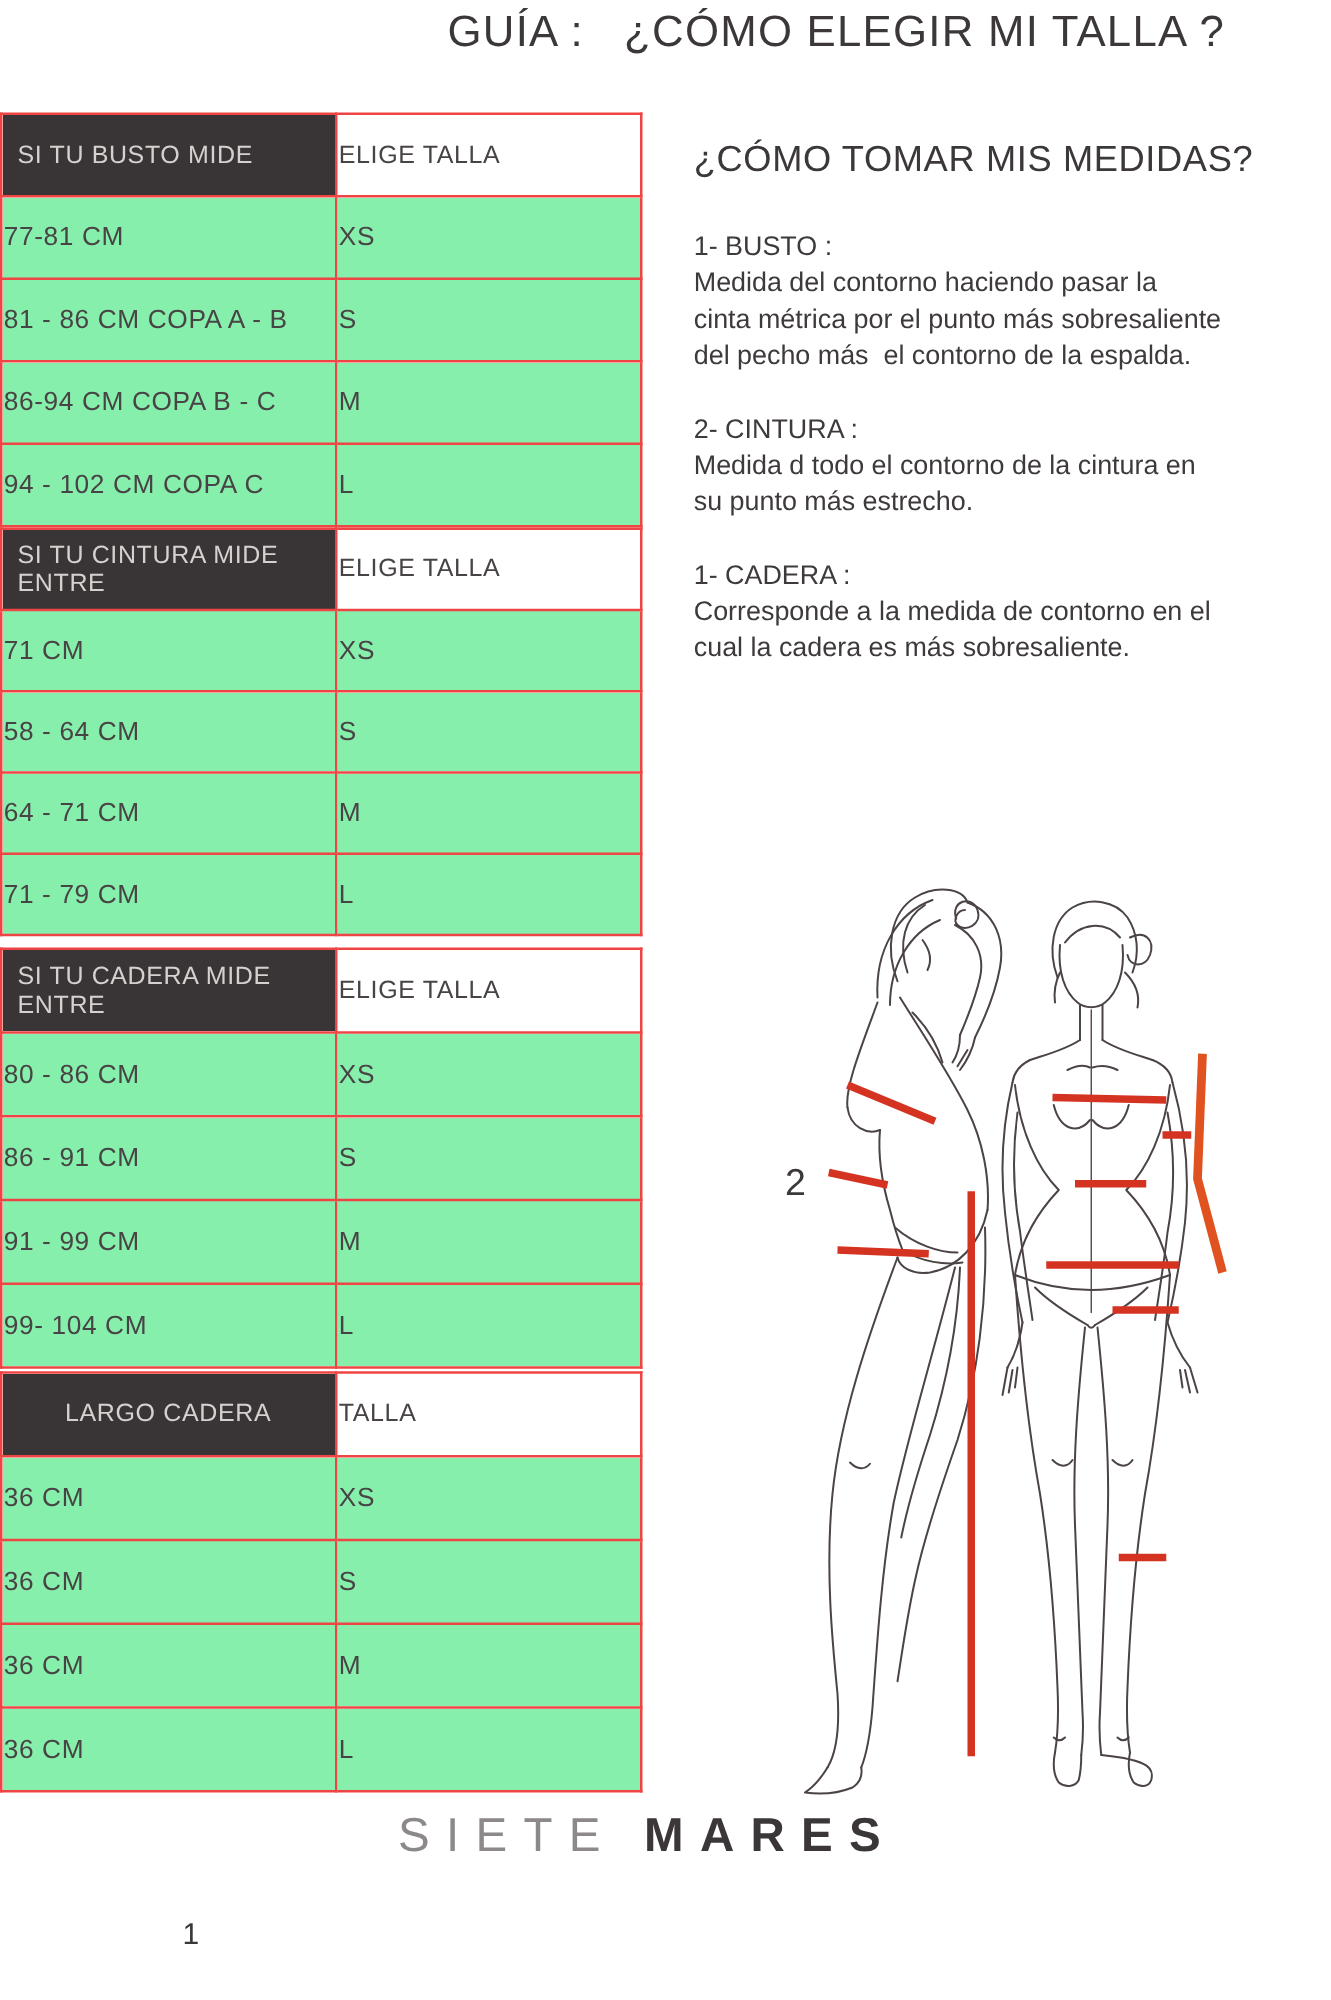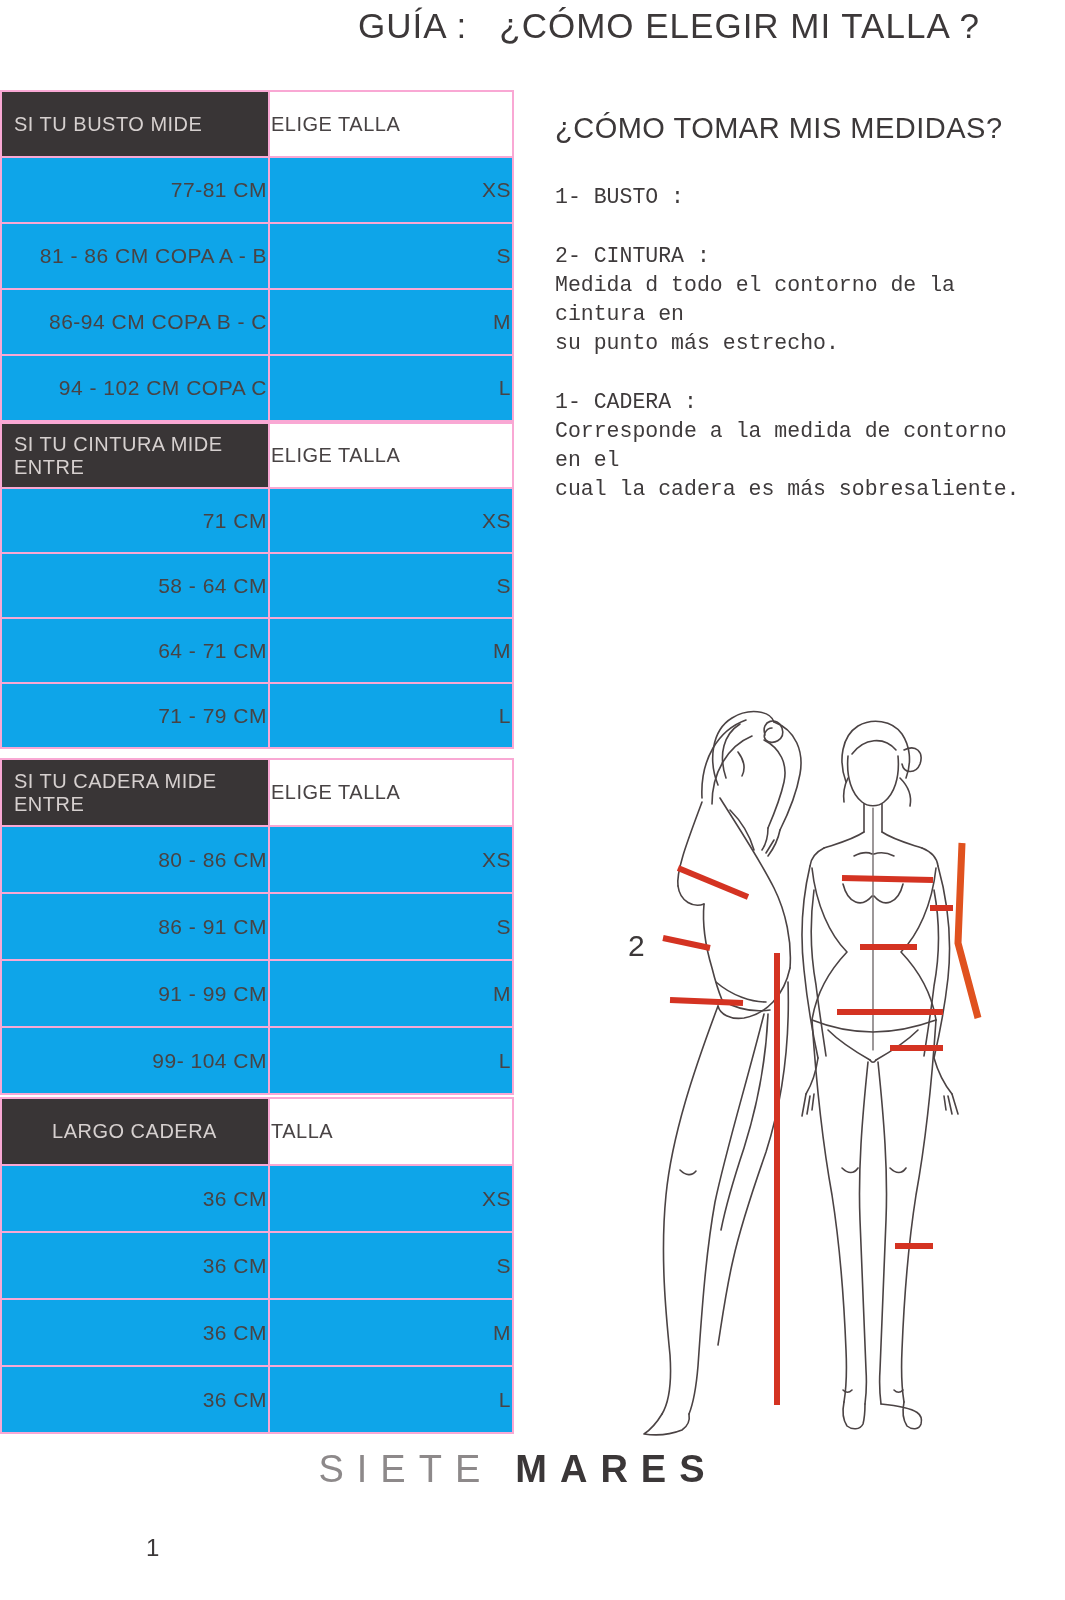--- a/index.html
+++ b/index.html
@@ -8,39 +8,39 @@
     font-family:"Liberation Sans", sans-serif; color:#3e3a3b; overflow:hidden;
   }
   .title {
     position:absolute; top:6px; left:0; width:980px; text-align:right;
     font-size:35px; color:#3c3839; letter-spacing:1px; white-space:pre;
   }
   
   table.size-table {
     position:absolute; left:0; width:512px; border-collapse:collapse; table-layout:fixed;
   }
-  table.size-table td { border:2px solid #f9a8d4; overflow:hidden; }
+  table.size-table td { border:2px solid #ef4444; overflow:hidden; }
   td.hm {
     background:#393536; color:#d6d0cf; font-size:20px; letter-spacing:0.5px;
     text-align:left; padding-left:12px;
   }
   td.hs { background:#ffffff; color:#484344; font-size:20px; text-align:left; letter-spacing:0.5px; }
-  td.cm, td.cs { background:#0ea5e9; color:#484344; font-size:21px; text-align:right; letter-spacing:0.5px; }
+  td.cm, td.cs { background:#86efac; color:#484344; font-size:21px; text-align:left; letter-spacing:0.5px; }
   .t1 { top:90px; }   .t1 td { height:62px; }
   .t2 { top:422px; }  .t2 td { height:61px; }
   .t3 { top:758px; }  .t3 td { height:63px; }
   .t4 { top:1097px; } .t4 td { height:63px; }
   .t4 td.hm { text-align:center; padding-left:0; }
   col.c-measure { width:268px; } col.c-size { width:244px; }
   
   .howto { position:absolute; left:555px; top:112px; width:480px; }
   .howto-heading {
     font-size:29px; color:#3c3839; letter-spacing:0.5px; margin:0 0 38px 0; font-weight:400;
   }
-  .howto-section { margin-bottom:30px;font-family:Liberation Mono, monospace; }
+  .howto-section { margin-bottom:30px; }
   .howto-label { font-size:21.5px; line-height:29px; }
   .howto-text  { font-size:21.5px; line-height:29px; white-space:pre-wrap; }
   
   .figure-wrap { position:absolute; left:560px; top:690px; width:490px; height:750px; }
   .sketch { stroke:#4b4344; stroke-width:1.6; fill:none; stroke-linecap:round; stroke-linejoin:round; }
   .redline { stroke:#d43322; stroke-width:6; fill:none; }
   .orangeline { stroke:#e0521f; stroke-width:7; fill:none; }
   .fig-num { font-family:"Liberation Sans", sans-serif; font-size:30px; fill:#3c3839; }
   
   .brand { position:absolute; top:1448px; left:0; width:1036px; text-align:center; font-size:38px; }
@@ -168,20 +168,23 @@
       <td class="cm">36 CM</td>
       <td class="cs">L</td>
     </tr>
   </tbody>
     </table>
 
   <div class="howto">
     <h2 class="howto-heading">¿CÓMO TOMAR MIS MEDIDAS?</h2>
     <div class="howto-section">
       <div class="howto-label">1- BUSTO :</div>
+      <div class="howto-text">Medida del contorno haciendo pasar la
+cinta métrica por el punto más sobresaliente
+del pecho más  el contorno de la espalda.</div>
     </div>
     <div class="howto-section">
       <div class="howto-label">2- CINTURA :</div>
       <div class="howto-text">Medida d todo el contorno de la cintura en
 su punto más estrecho.</div>
     </div>
     <div class="howto-section">
       <div class="howto-label">1- CADERA :</div>
       <div class="howto-text">Corresponde a la medida de contorno en el
 cual la cadera es más sobresaliente.</div>

